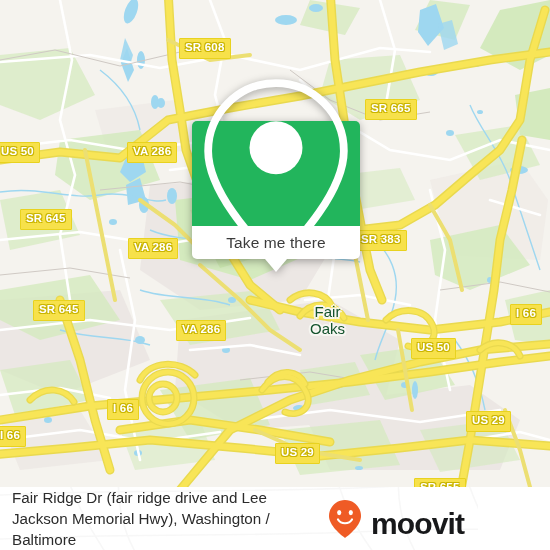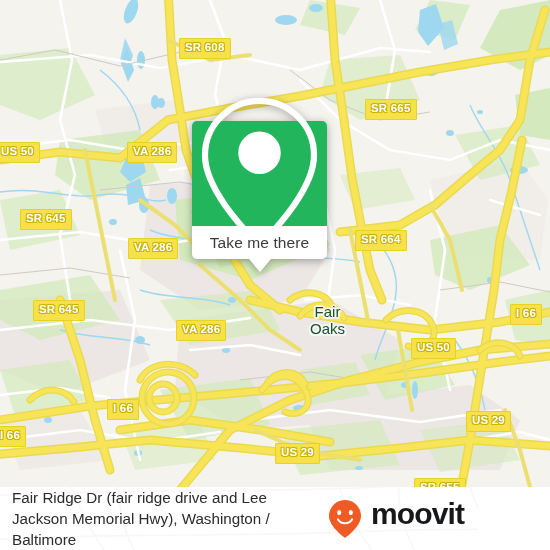--- a/index.html
+++ b/index.html
@@ -39,21 +39,21 @@
     text-align:center;white-space:pre;
     text-shadow:-1.5px -1.5px 0 #f7f6f2,1.5px -1.5px 0 #f7f6f2,
                 -1.5px 1.5px 0 #f7f6f2,1.5px 1.5px 0 #f7f6f2,
                  0 2px 0 #f7f6f2,2px 0 0 #f7f6f2,-2px 0 0 #f7f6f2,0 -2px 0 #f7f6f2;
     font-family:"Liberation Sans",sans-serif;
     pointer-events:none;
   }
 
   
   #callout{
-    position:absolute;left:192px;top:121px;width:135px;
+    position:absolute;left:192px;top:121px;width:168px;
     filter:drop-shadow(0 2px 4px rgba(0,0,0,.33));
   }
   #callout-green{
     height:105px;border-radius:5px 5px 0 0;
     display:flex;align-items:center;justify-content:center;
   }
   #callout-white{
     height:33px;background:#fff;border-radius:0 0 5px 5px;
     display:flex;align-items:center;justify-content:center;
   }
@@ -88,21 +88,21 @@
   }
   #footer-inner{
     position:relative;display:flex;align-items:center;height:63px;
     padding:0 10px 0 12px;box-sizing:border-box;
   }
   #footer-title{
     flex:1;font-size:15.2px;line-height:21px;color:#2b2b2b;
     font-family:"Liberation Sans",sans-serif;
     padding-right:8px;
   }
-  #logo{display:flex;align-items:flex-start;gap:10px;padding-right:4px;}
+  #logo{display:flex;align-items:flex-end;gap:10px;padding-right:4px;}
   #logo-text{
     font-size:30px;color:#17181a;font-weight:bold;letter-spacing:-.9px;
     font-family:"Liberation Sans",sans-serif;line-height:30px;
     margin-left:-1px;
   }
 </style>
 </head>
 <body>
 
 <div id="screen">
@@ -303,21 +303,21 @@
 
     <div class="place" style="left:310px;top:303px;">Fair
 Oaks</div>
 
     <div class="shield" style="left:179px;top:38px;">SR 608</div>
     <div class="shield" style="left:365px;top:59px;margin-top:40px;">SR 665</div>
     <div class="shield" style="left:127px;top:142px;">VA 286</div>
     <div class="shield" style="left:-5px;top:142px;">US 50</div>
     <div class="shield" style="left:20px;top:209px;">SR 645</div>
     <div class="shield" style="left:128px;top:238px;">VA 286</div>
-    <div class="shield" style="left:355px;top:230px;">SR 664</div>
+    <div class="shield" style="left:355px;top:230px;">SR 383</div>
     <div class="shield" style="left:33px;top:300px;">SR 645</div>
     <div class="shield" style="left:176px;top:320px;">VA 286</div>
     <div class="shield" style="left:510px;top:304px;">I 66</div>
     <div class="shield" style="left:411px;top:338px;">US 50</div>
     <div class="shield" style="left:107px;top:399px;">I 66</div>
     <div class="shield" style="left:-6px;top:426px;">I 66</div>
     <div class="shield" style="left:466px;top:411px;">US 29</div>
     <div class="shield" style="left:275px;top:443px;">US 29</div>
     <div class="shield" style="left:414px;top:478px;">SR 655</div>
 

